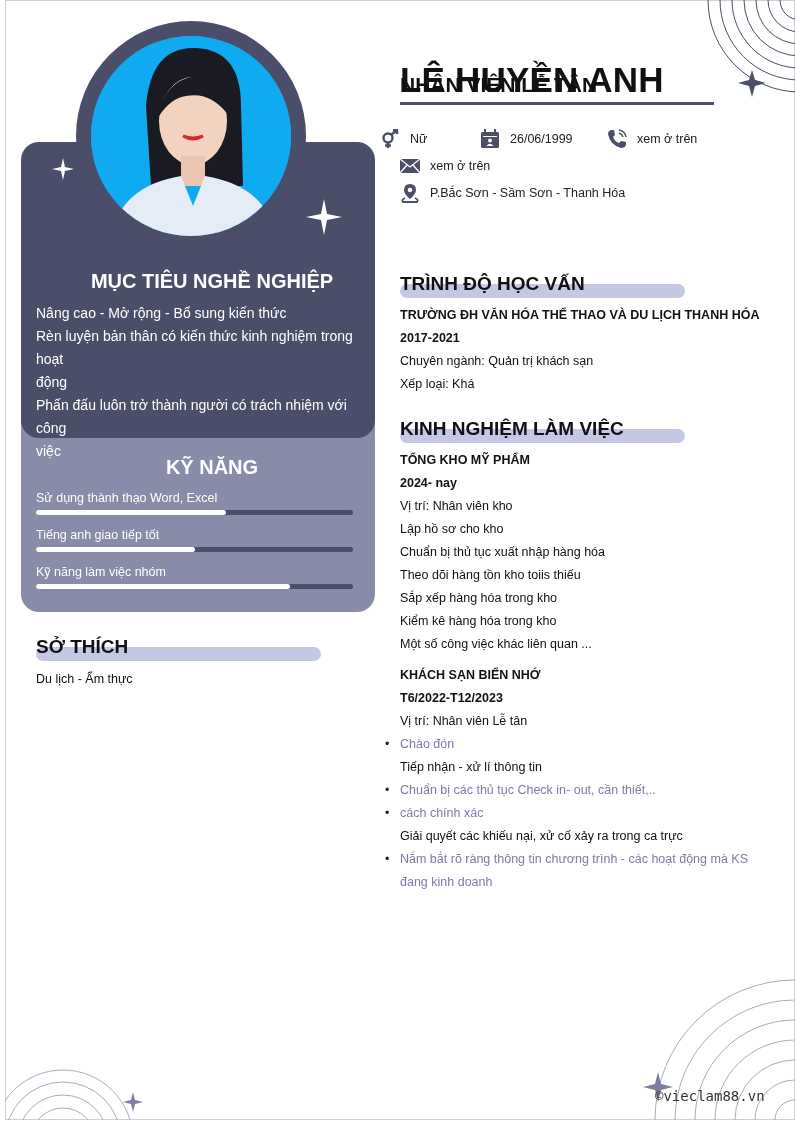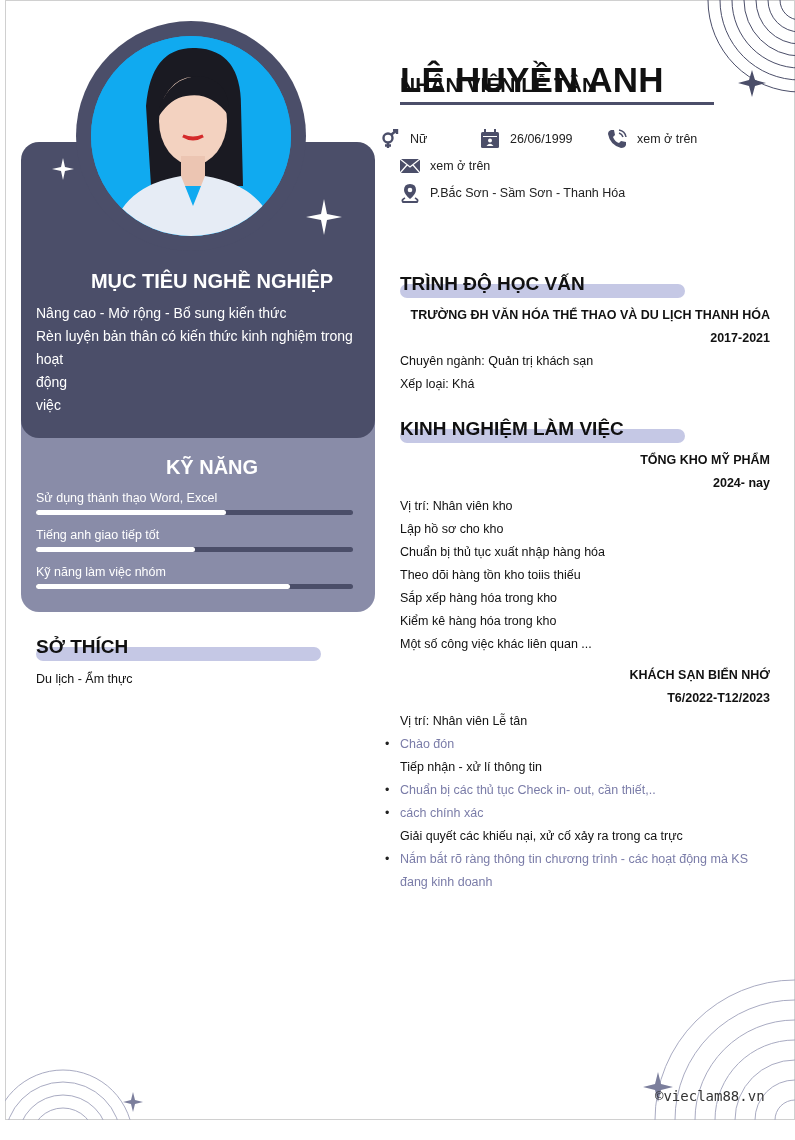--- a/index.html
+++ b/index.html
@@ -26,21 +26,21 @@
 
   
   .name { position: absolute; left: 400px; top: 24px; font-size: 35px; font-weight: bold; letter-spacing: 0.2px; color: #111; margin-top: 36px; }
   .job { position: absolute; left: 400px; top: 73px; font-size: 21px; font-weight: bold; color: #111; }
   .job-rule { position: absolute; left: 400px; top: 102px; width: 314px; height: 3px; background: #4b4e69; }
   .info { position: absolute; font-size: 12.5px; color: #222; display: flex; align-items: center; }
   .info .ic { width: 20px; height: 20px; margin-right: 10px; display: inline-flex; align-items: center; justify-content: center; }
 
   .right-col { position: absolute; left: 400px; width: 370px; font-size: 12.5px; color: #111; }
   .line { height: 23px; line-height: 23px; white-space: nowrap; }
-  .bold { font-weight: bold; text-align: right; }
+  .bold { font-weight: bold; }
   .purple { color: #7a7ca8; }
   .bullet { position: relative; }
   .bullet::before { content: "•"; position: absolute; left: -15px; color: #222; }
 
   .watermark { position: absolute; left: 655px; top: 1088px; font-family: "DejaVu Sans Mono", "Liberation Mono", monospace; font-size: 14px; color: #333; z-index: 5; }
   svg.deco { position: absolute; }
 </style>
 </head>
 <body>
 
@@ -102,20 +102,21 @@
   </svg>
 <svg class="sparkle" style="left:306px;top:199px;" width="36" height="36" viewBox="0 0 36 36">
     <path d="M18 0 L21 15 L36 18 L21 21 L18 36 L15 21 L0 18 L15 15 Z" fill="#fff"></path>
   </svg>
 
 <div class="section-title-left" style="top:270px;">MỤC TIÊU NGHỀ NGHIỆP</div>
 <div class="left-text" style="top:302px;">
   <div>Nâng cao - Mở rộng - Bổ sung kiến thức</div>
   <div>Rèn luyện bản thân có kiến thức kinh nghiệm trong hoạt</div>
   <div>động</div>
+  <div>Phấn đấu luôn trở thành người có trách nhiệm với công</div>
   <div>việc</div>
 </div>
 
 <div class="section-title-left" style="top:456px;">KỸ NĂNG</div>
 <div class="skill-label" style="top:491px;">Sử dụng thành thạo Word, Excel</div>
 <div class="skill-bar" style="top:510px;">
     <div class="skill-fill" style="width:60%;"></div>
   </div>
 <div class="skill-label" style="top:528px;">Tiếng anh giao tiếp tốt</div>
 <div class="skill-bar" style="top:547px;">

